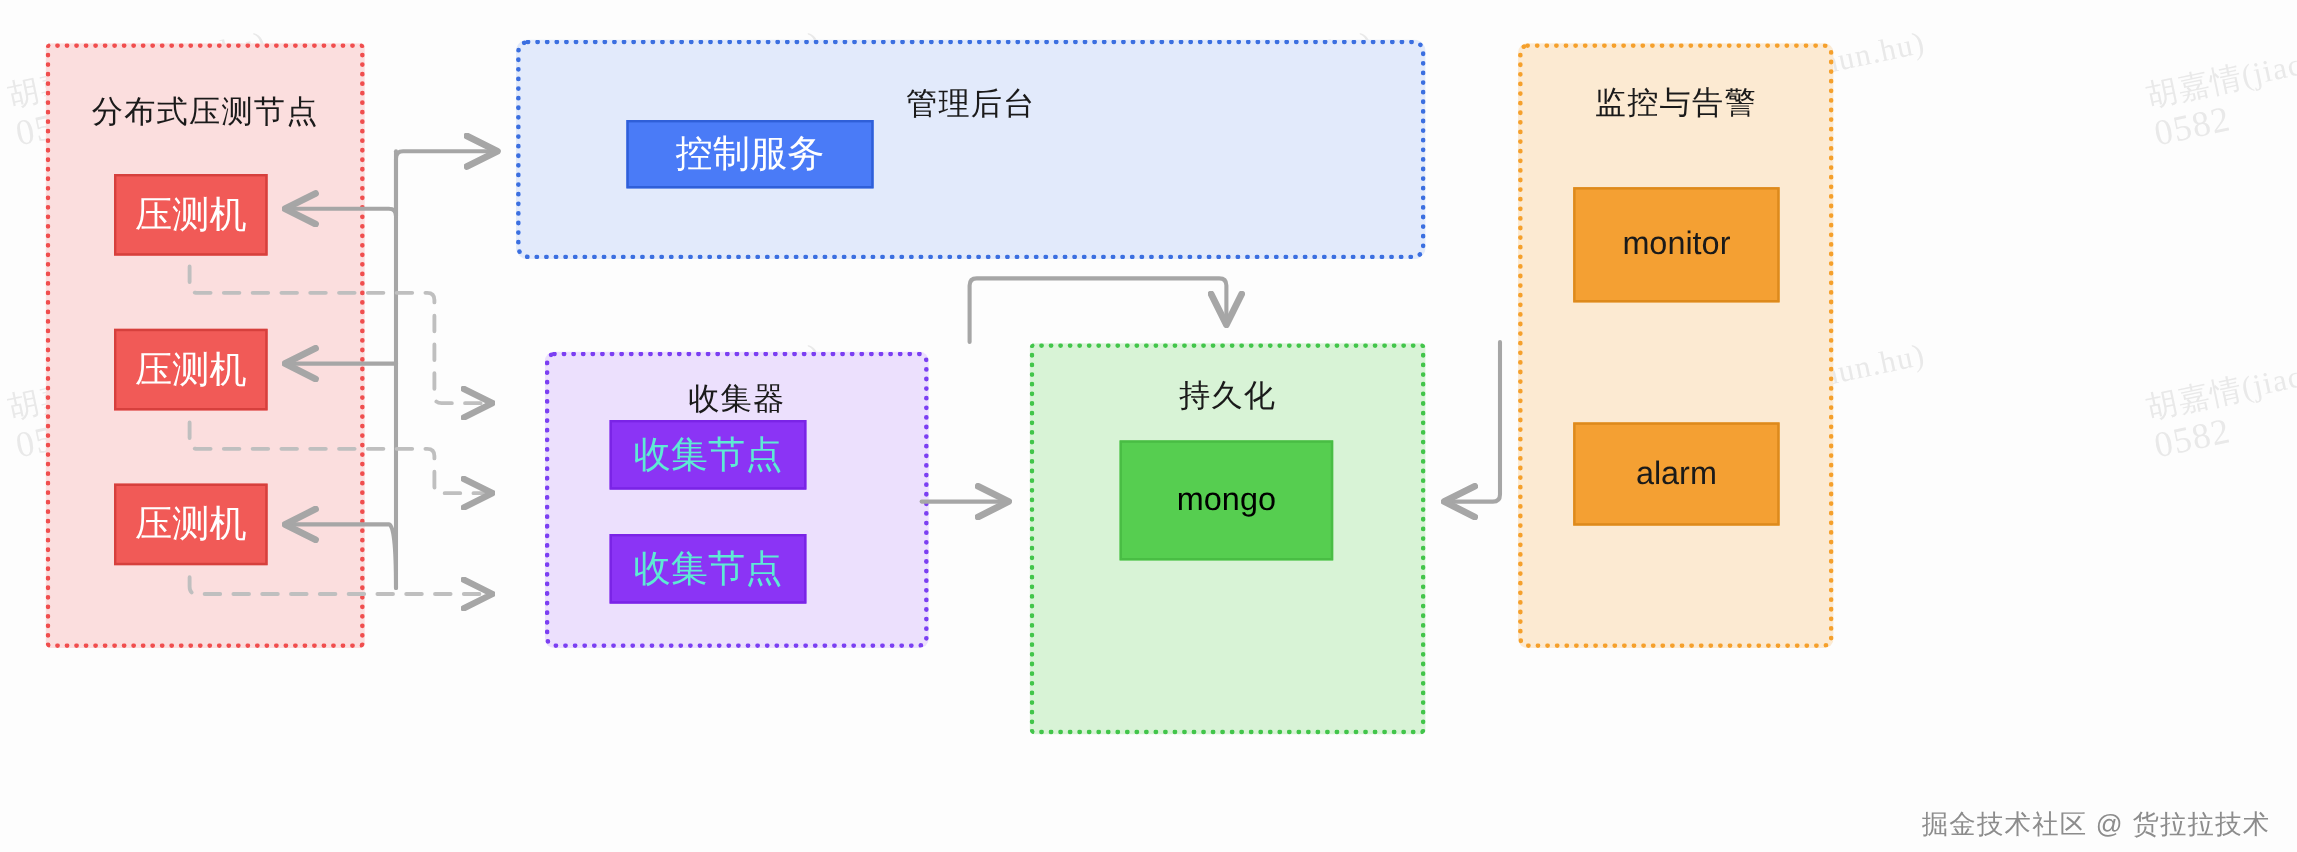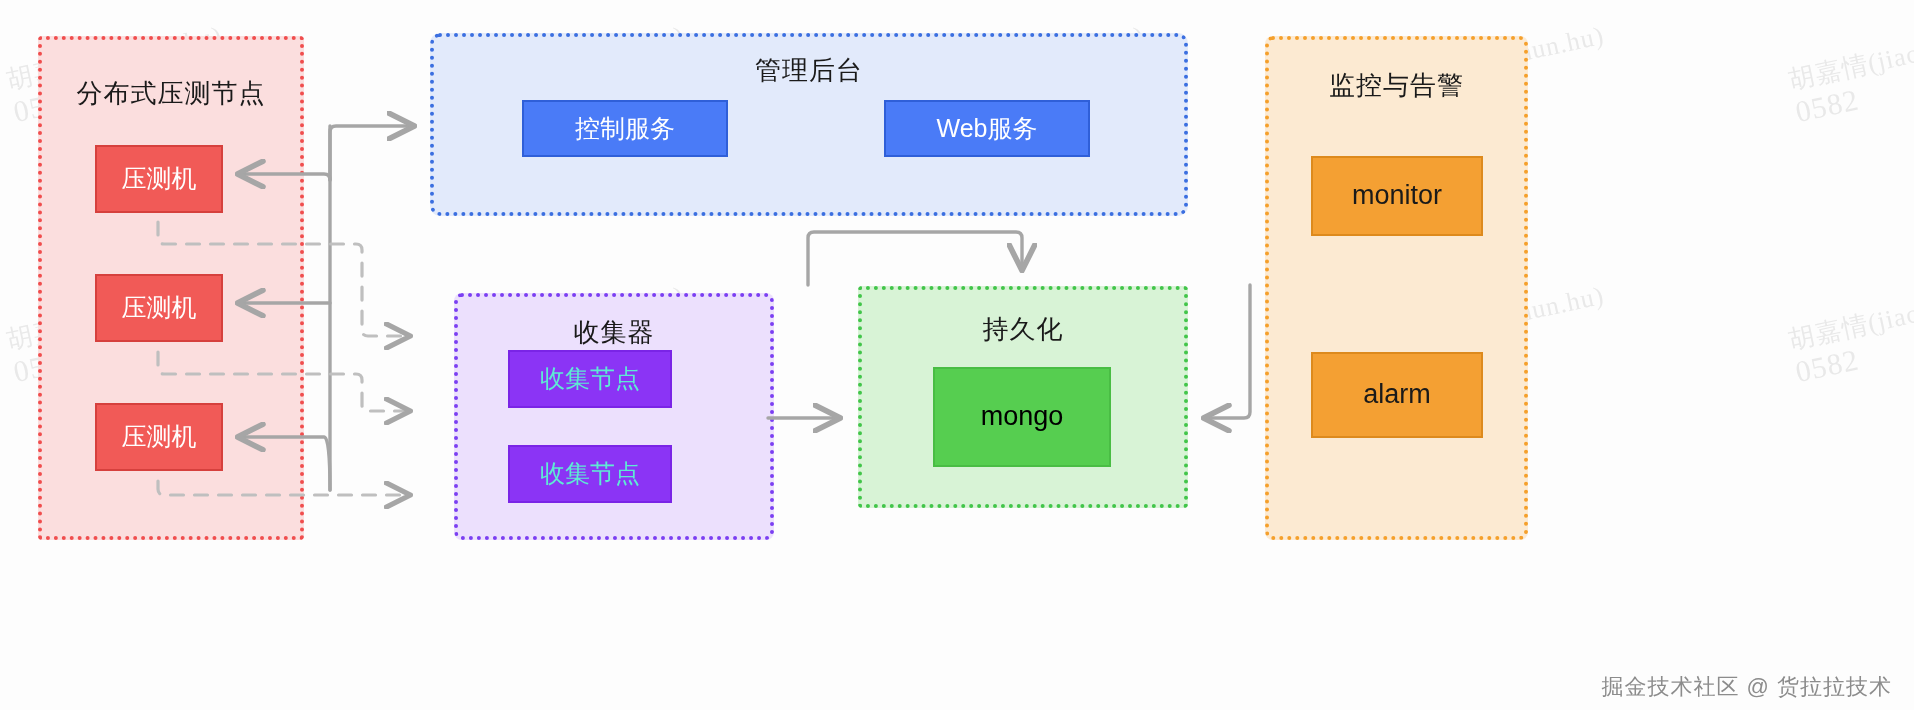--- a/index.html
+++ b/index.html
@@ -46,34 +46,34 @@
     color: #1a1a1a;
     letter-spacing: 1px;
   }
 
   #panel-load      { left: 38px;   top: 36px;  width: 266px; height: 504px;
                      background: #fbdede; border-color: #f04e4e; padding-left: 11px; }
   #panel-admin     { left: 430px;  top: 33px;  width: 758px; height: 183px;
                      background: #e2eafb; border-color: #3b6fe0; border-radius: 10px; }
   #panel-collector { left: 430px;  top: 293px; width: 320px; height: 247px;
                      background: #ece0fd; border-color: #7b3ff2; border-radius: 8px; margin-left: 24px; }
-  #panel-persist   { left: 858px;  top: 286px; width: 330px; height: 222px;
+  #panel-persist   { left: 858px;  top: 286px; width: 330px; height: 326px;
                      background: #d8f3d6; border-color: #42c54a; border-radius: 4px; font-family: Liberation Mono, monospace; }
   #panel-monitor   { left: 1265px; top: 36px;  width: 263px; height: 504px;
                      background: #fcead2; border-color: #f5a02c; border-radius: 8px; }
 
   
   .node {
     position: absolute;
     display: flex;
     align-items: center;
     justify-content: center;
     border-width: 2px;
     border-style: solid;
-    font-size: 25px;
+    font-size: 31px;
     text-align: center;
     line-height: 1.1;
   }
   .node-red    { background: #f15a57; border-color: #d6403d; color: #ffffff; }
   .node-blue   { background: #4a7bf7; border-color: #2f5fd8; color: #ffffff; }
   .node-purple { background: #8b34f5; border-color: #7a24e6; color: #5eead4; }
   .node-green  { background: #56ce50; border-color: #49bd44; color: #000000; }
   .node-orange { background: #f4a033; border-color: #dd8a1d; color: #1a1a1a; }
 
   
@@ -82,21 +82,21 @@
   #n-load-3 { left: 95px;  top: 403px; width: 128px; height: 68px; }
   
   #n-control { left: 522px;  top: 100px; width: 206px; height: 57px; }
   #n-web     { left: 884px;  top: 100px; width: 206px; height: 57px; }
   
   #n-collect-1 { left: 508px; top: 350px; width: 164px; height: 58px; }
   #n-collect-2 { left: 508px; top: 445px; width: 164px; height: 58px; }
   
   #n-mongo { left: 933px; top: 367px; width: 178px; height: 100px; font-size: 27px; }
   
-  #n-monitor { left: 1311px; top: 156px; width: 172px; height: 80px; font-size: 27px; }
+  #n-monitor { left: 1311px; top: 156px; width: 172px; height: 96px; font-size: 27px; }
   #n-alarm   { left: 1311px; top: 352px; width: 172px; height: 86px;  font-size: 27px; }
 
   
   #wires {
     position: absolute;
     left: 0; top: 0;
     width: 1914px; height: 710px;
     pointer-events: none;
   }
 
@@ -155,27 +155,24 @@
     <span>压测机</span>
   </div>
   <div class="node node-red" id="n-load-2">
     <span>压测机</span>
   </div>
   <div class="node node-red" id="n-load-3">
     <span>压测机</span>
   </div>
 
   <div class="panel" id="panel-admin">
-    <div class="panel-title" style="top:16px;">管理后台</div>
+    <div class="panel-title" style="top:32px;">管理后台</div>
   </div>
   <div class="node node-blue" id="n-control">
     <span>控制服务</span>
-  </div>
-  <div class="node node-blue" id="n-web">
-    <span>Web服务</span>
   </div>
 
   <div class="panel" id="panel-collector">
     <div class="panel-title" style="top:18px;">收集器</div>
   </div>
   <div class="node node-purple" id="n-collect-1">
     <span>收集节点</span>
   </div>
   <div class="node node-purple" id="n-collect-2">
     <span>收集节点</span>

